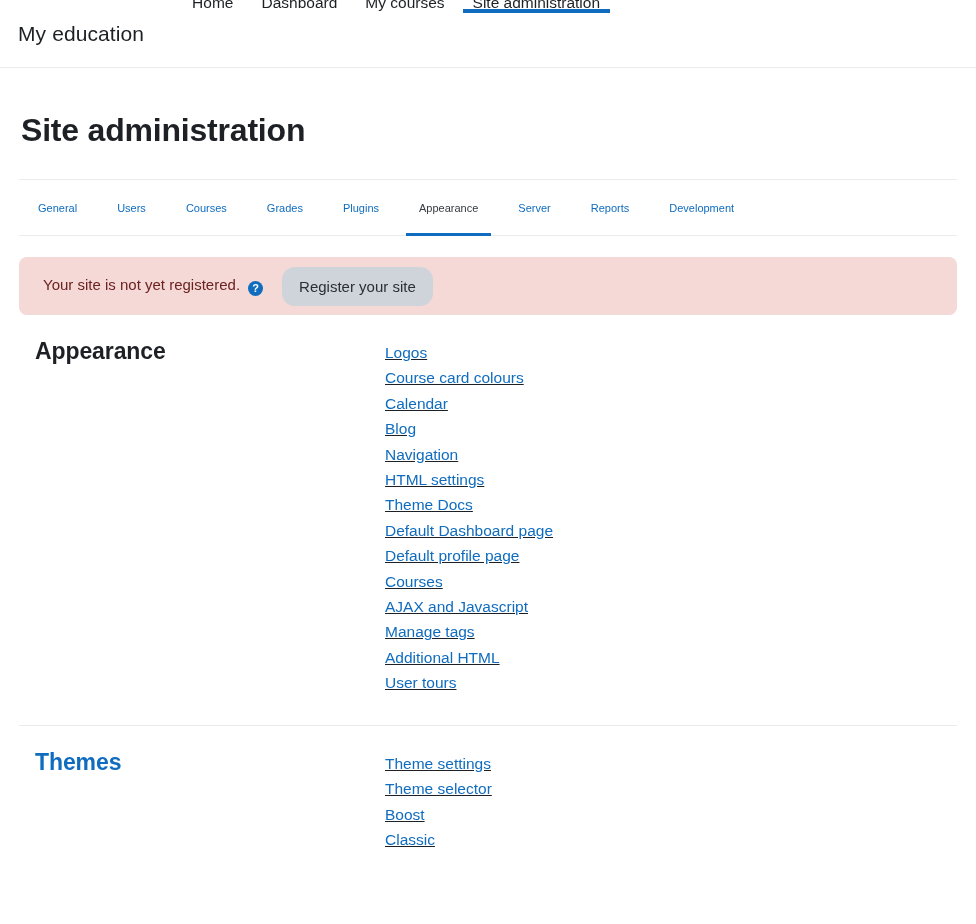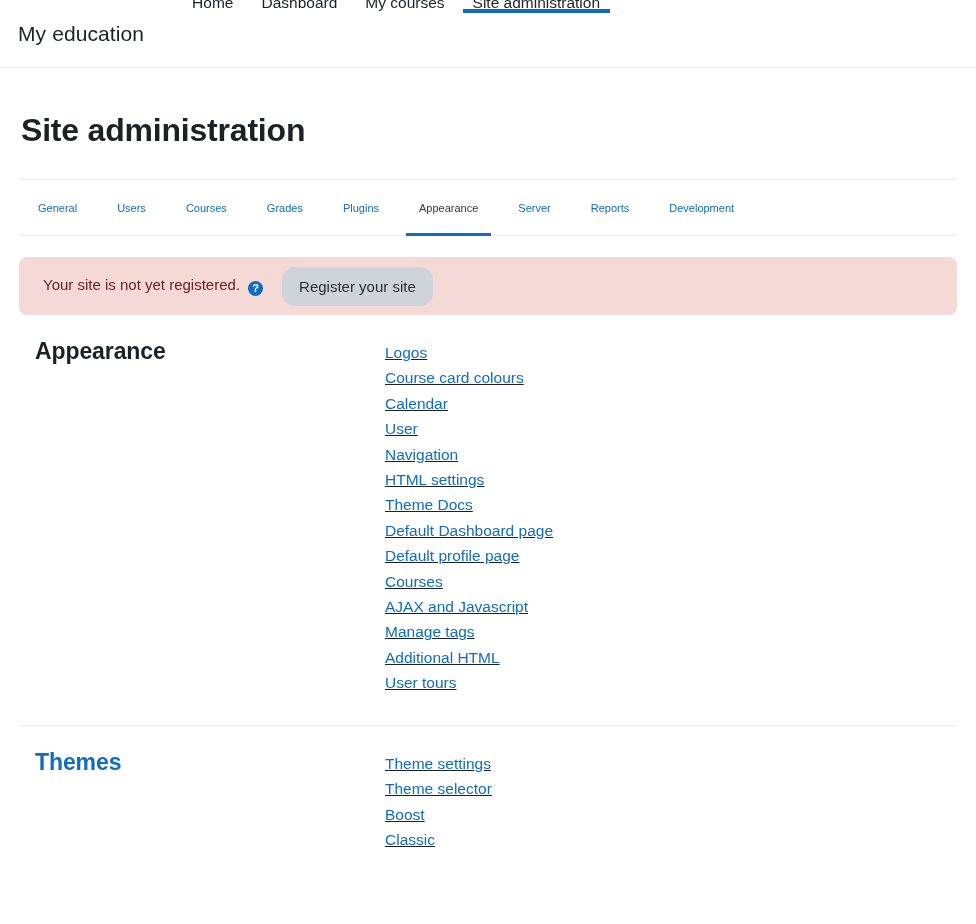--- a/index.html
+++ b/index.html
@@ -242,21 +242,21 @@
       <button class="register-btn">Register your site</button>
     </div>
 
     <div id="sections">
         <div class="admin-section">
           <h2 class="admin-section-heading">Appearance</h2>
           <div class="admin-links">
             <a class="admin-link" href="#">Logos</a>
             <a class="admin-link" href="#">Course card colours</a>
             <a class="admin-link" href="#">Calendar</a>
-            <a class="admin-link" href="#">User</a>
+            <a class="admin-link" href="#">Blog</a>
             <a class="admin-link" href="#">Navigation</a>
             <a class="admin-link" href="#">HTML settings</a>
             <a class="admin-link" href="#">Theme Docs</a>
             <a class="admin-link" href="#">Default Dashboard page</a>
             <a class="admin-link" href="#">Default profile page</a>
             <a class="admin-link" href="#">Courses</a>
             <a class="admin-link" href="#">AJAX and Javascript</a>
             <a class="admin-link" href="#">Manage tags</a>
             <a class="admin-link" href="#">Additional HTML</a>
             <a class="admin-link" href="#">User tours</a>

